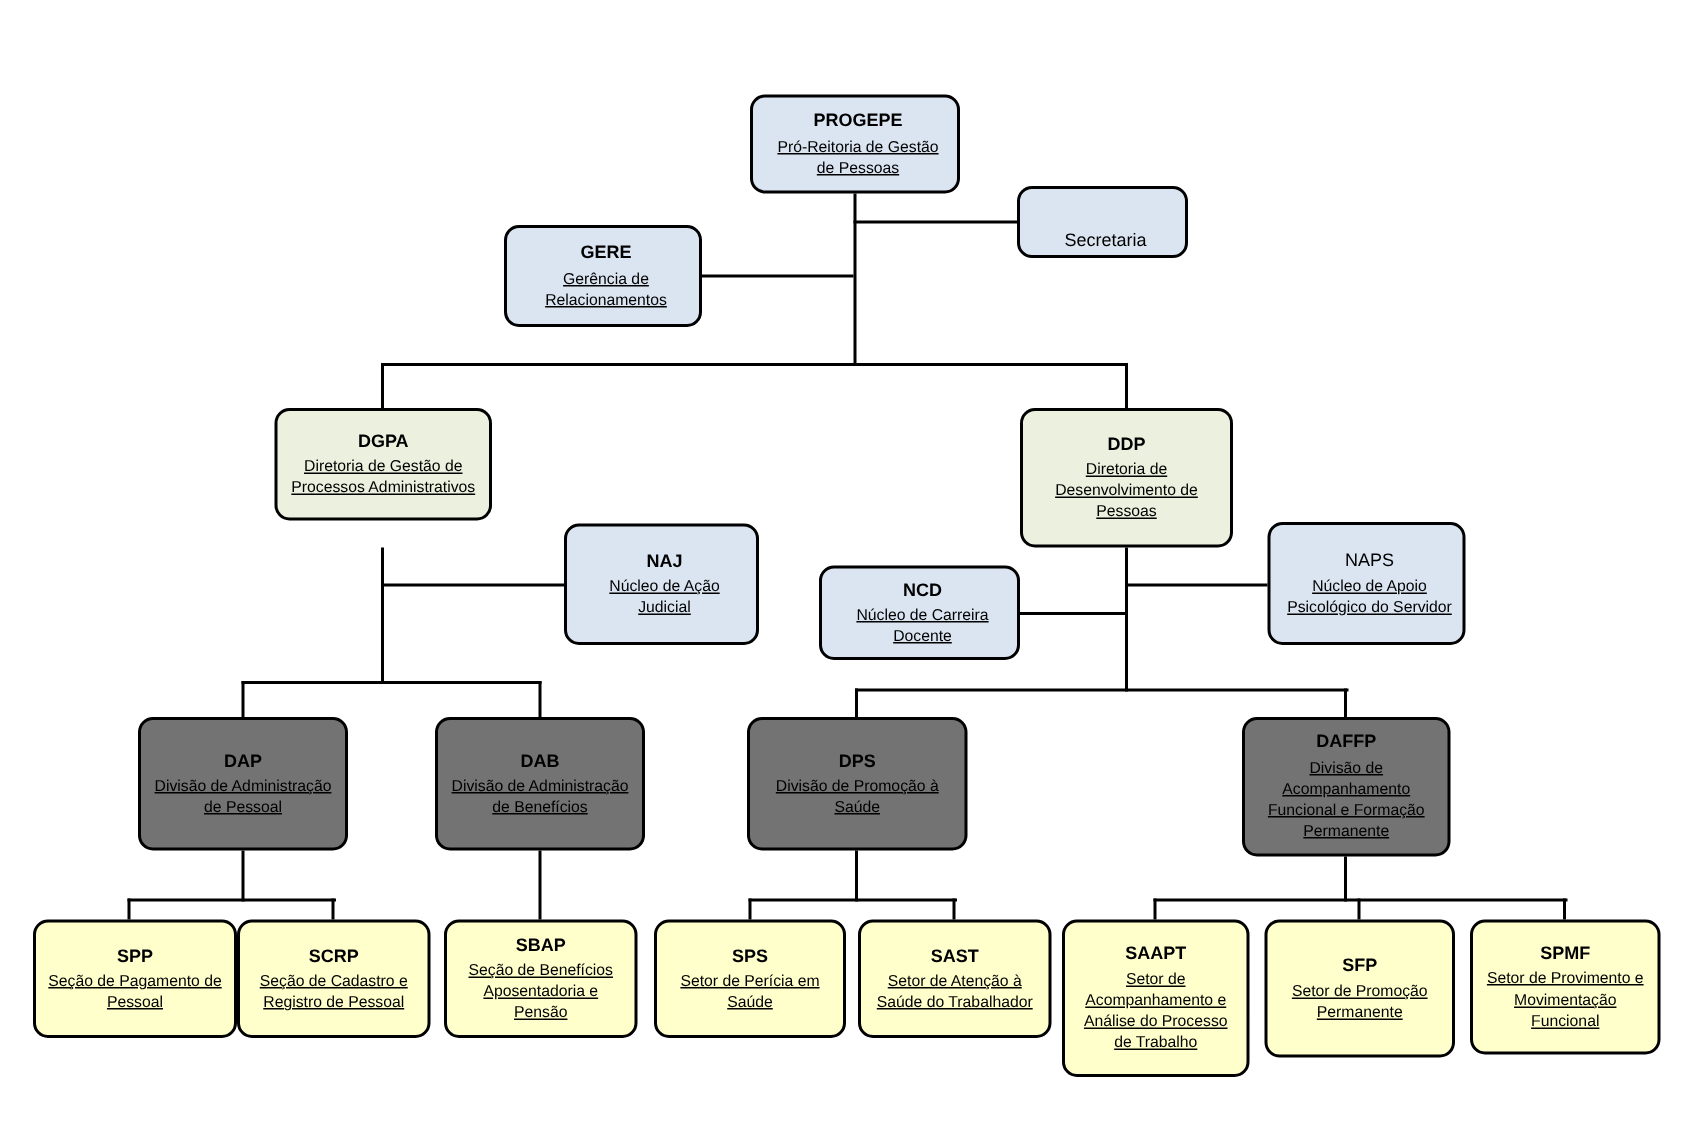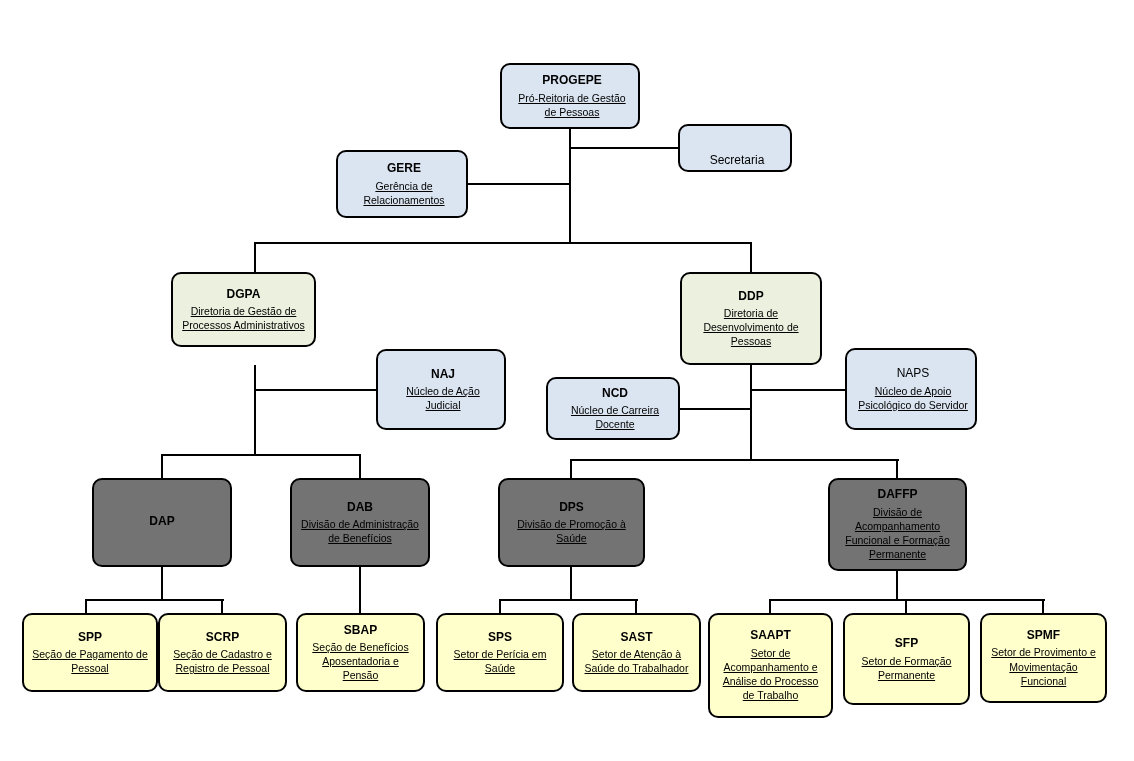--- a/index.html
+++ b/index.html
@@ -60,21 +60,21 @@
 
   <div class="node c-blue" style="left:678px;top:124px;width:114px;height:48px">
     <div class="lbl-single">Secretaria</div>
   </div>
 
   <div class="node c-blue" style="left:336px;top:150px;width:132px;height:68px">
     <div class="acr">GERE</div>
     <div class="lbl">Gerência de Relacionamentos</div>
   </div>
 
-  <div class="node c-green" style="left:171px;top:272px;width:145px;height:75px">
+  <div class="node c-green" style="left:183px;top:272px;width:145px;height:75px">
     <div class="acr">DGPA</div>
     <div class="lbl">Diretoria de Gestão de Processos Administrativos</div>
   </div>
 
   <div class="node c-green" style="left:680px;top:272px;width:142px;height:93px">
     <div class="acr">DDP</div>
     <div class="lbl">Diretoria de Desenvolvimento de Pessoas</div>
   </div>
 
   <div class="node c-blue" style="left:376px;top:349px;width:130px;height:81px">
@@ -87,20 +87,21 @@
     <div class="lbl">Núcleo de Carreira Docente</div>
   </div>
 
   <div class="node c-blue" style="left:845px;top:348px;width:132px;height:82px">
     <div class="acr plain">NAPS</div>
     <div class="lbl">Núcleo de Apoio Psicológico do Servidor</div>
   </div>
 
   <div class="node c-purple" style="left:92px;top:478px;width:140px;height:89px">
     <div class="acr">DAP</div>
+    <div class="lbl">Divisão de Administração de Pessoal</div>
   </div>
 
   <div class="node c-purple" style="left:290px;top:478px;width:140px;height:89px">
     <div class="acr">DAB</div>
     <div class="lbl">Divisão de Administração de Benefícios</div>
   </div>
 
   <div class="node c-purple" style="left:498px;top:478px;width:147px;height:89px">
     <div class="acr">DPS</div>
     <div class="lbl">Divisão de Promoção à Saúde</div>
@@ -136,21 +137,21 @@
     <div class="lbl">Setor de Atenção à Saúde do Trabalhador</div>
   </div>
 
   <div class="node c-yellow" style="left:708px;top:613px;width:125px;height:105px">
     <div class="acr">SAAPT</div>
     <div class="lbl">Setor de Acompanhamento e Análise do Processo de Trabalho</div>
   </div>
 
   <div class="node c-yellow" style="left:843px;top:613px;width:127px;height:92px">
     <div class="acr">SFP</div>
-    <div class="lbl">Setor de Formação Permanente</div>
+    <div class="lbl">Setor de Promoção Permanente</div>
   </div>
 
   <div class="node c-yellow" style="left:980px;top:613px;width:127px;height:90px">
     <div class="acr">SPMF</div>
     <div class="lbl">Setor de Provimento e Movimentação Funcional</div>
   </div>
 
 </div>
 
 </body></html>

